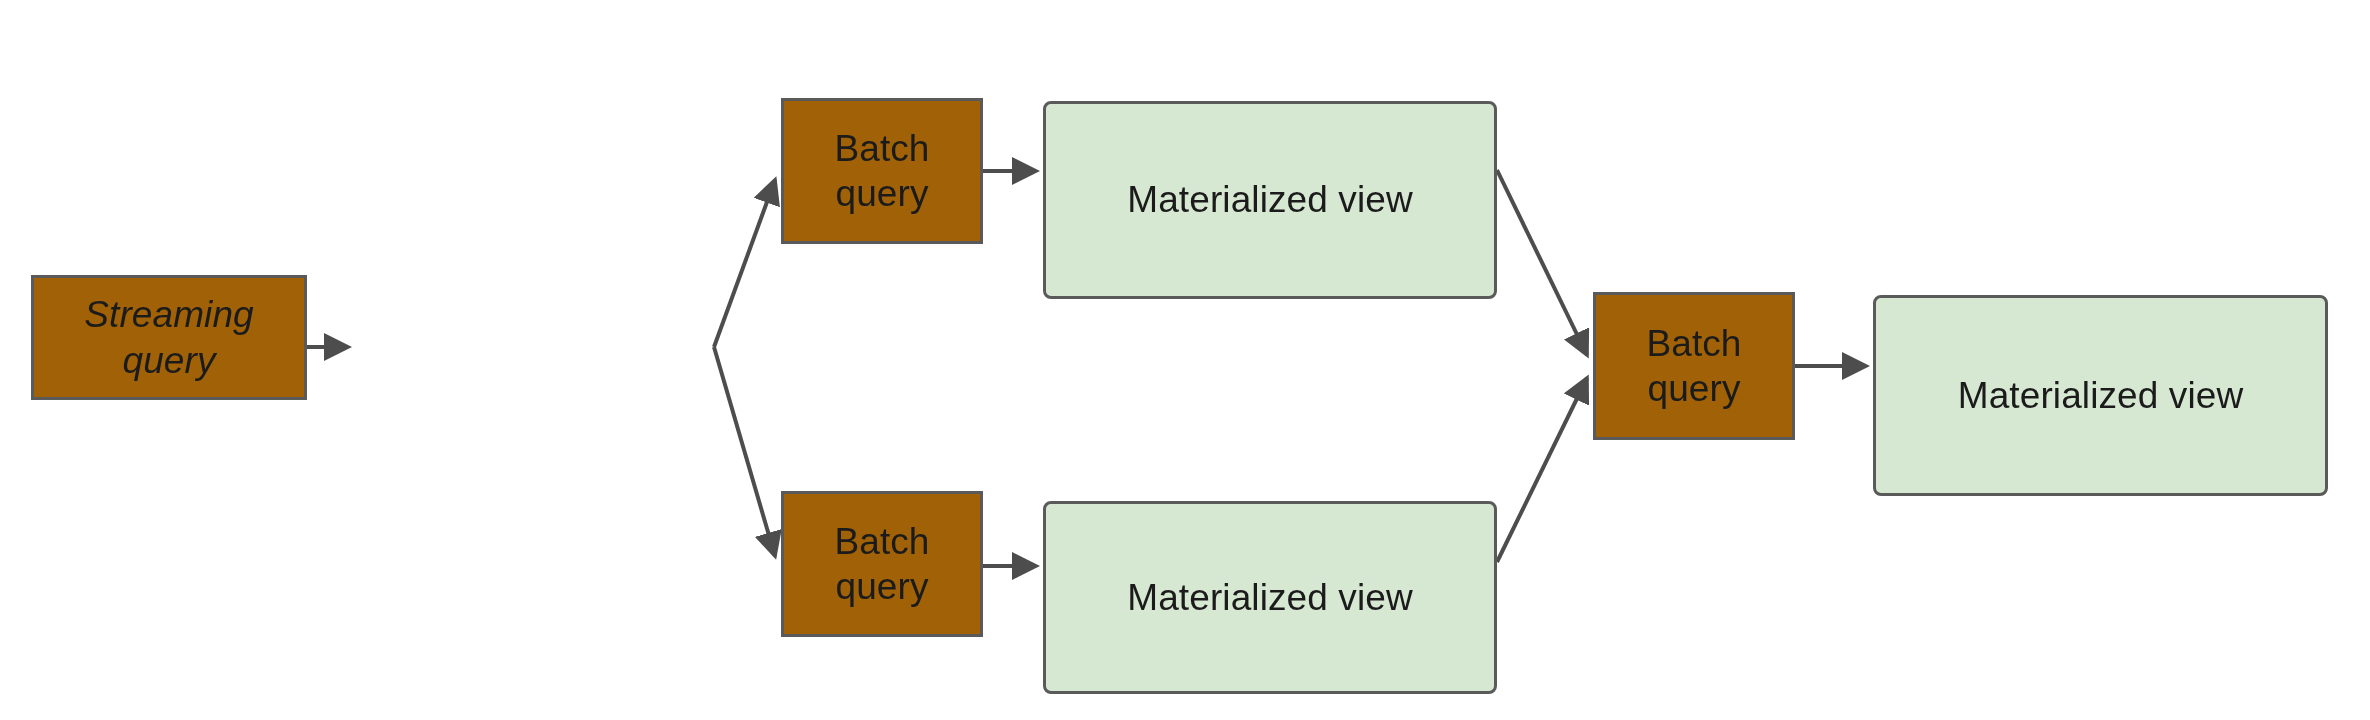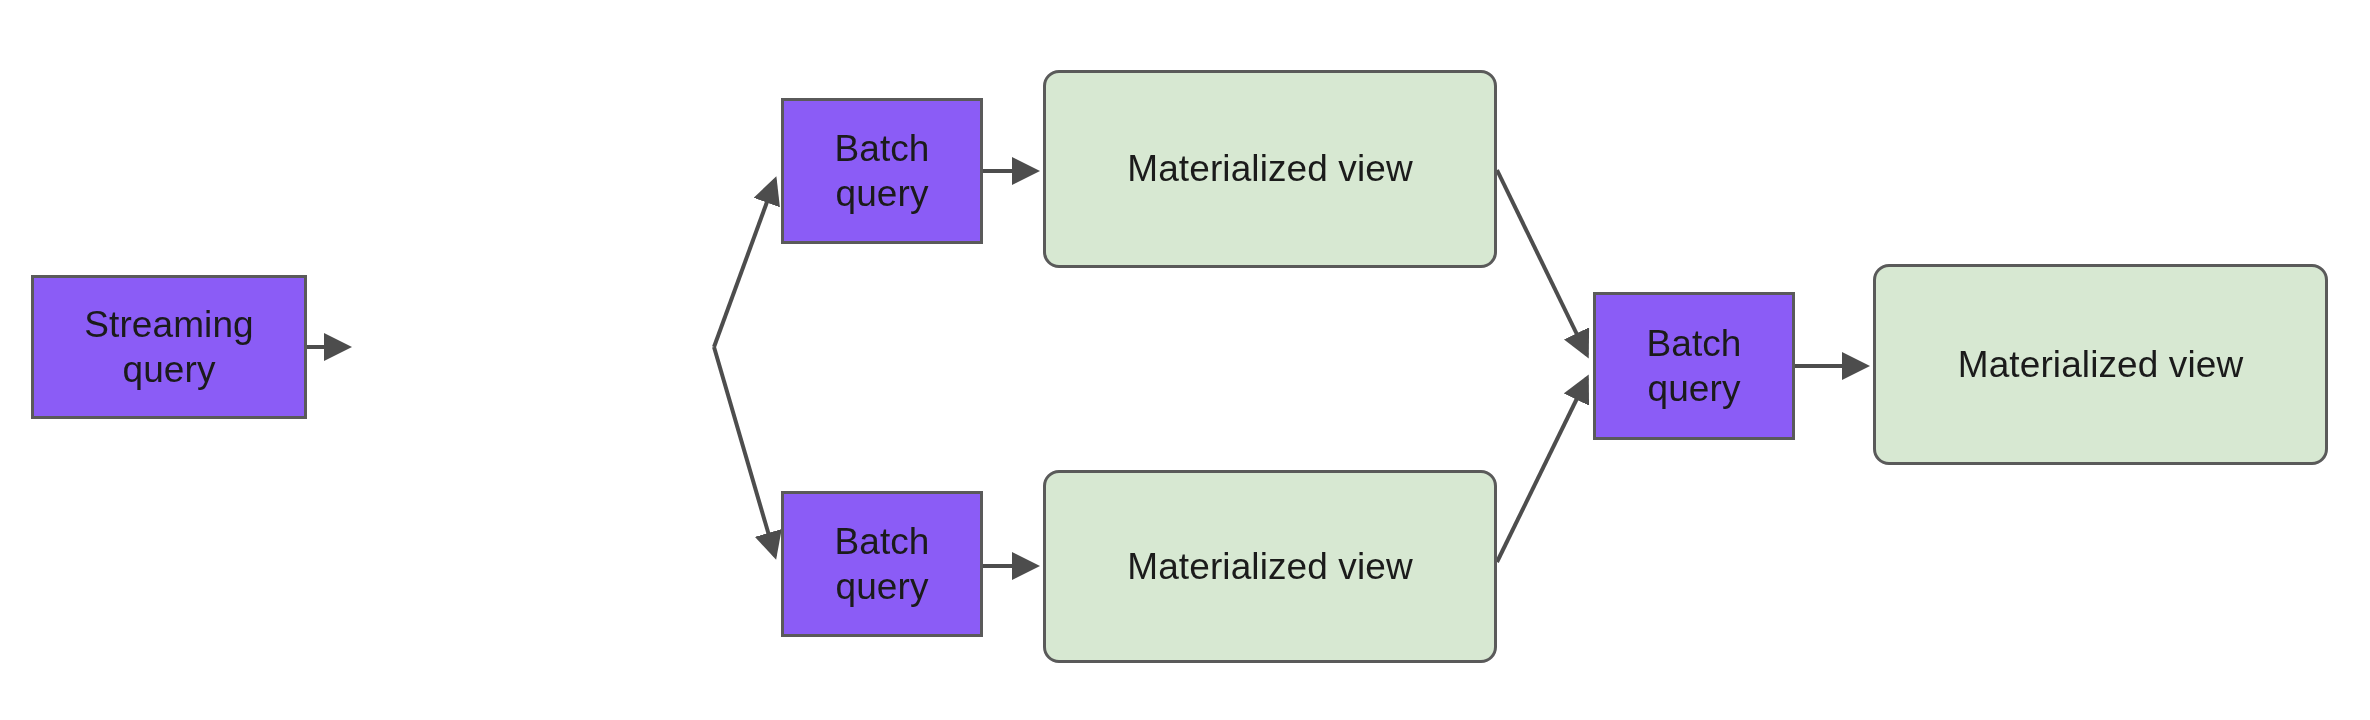--- a/index.html
+++ b/index.html
@@ -33,26 +33,27 @@
     justify-content: center;
     text-align: center;
     color: #1b1b1b;
     font-size: 37px;
     line-height: 1.22;
     letter-spacing: 0.1px;
     border: 3px solid #5a5a5a;
     z-index: 2;
   }
   .node.process {
-    background: #8b5cf6;
+    background: #a16207;
     border-radius: 0;
   }
   .node.store {
     background: #d7e8d2;
-    border-radius: 16px;
+    border-radius: 8px;
+    margin-top: 31px;
   }
   .node .label {
     display: block;
     padding: 0 6px;
     white-space: pre-line;
   }
 </style>
 </head>
 <body>
 
@@ -69,21 +70,21 @@
         <path d="M714,347 L775,180" marker-end="url(#arrowhead)"></path>
         <path d="M983,171 L1036,171" marker-end="url(#arrowhead)"></path>
         <path d="M714,347 L775,556" marker-end="url(#arrowhead)"></path>
         <path d="M983,566 L1036,566" marker-end="url(#arrowhead)"></path>
         <path d="M1497,170 L1587,355" marker-end="url(#arrowhead)"></path>
         <path d="M1497,562 L1587,378" marker-end="url(#arrowhead)"></path>
         <path d="M1795,366 L1866,366" marker-end="url(#arrowhead)"></path>
       </g>
   </svg>
 
-  <div class="node process" style="left: 31px; top: 275px; width: 276px; height: 144px;">
+  <div class="node process" style="left: 31px; top: 275px; width: 276px; height: 125px; font-style: italic;">
     <span class="label">Streaming
 query</span>
   </div>
 
 
   <div class="node process" style="left: 781px; top: 98px; width: 202px; height: 146px;">
     <span class="label">Batch
 query</span>
   </div>
 

